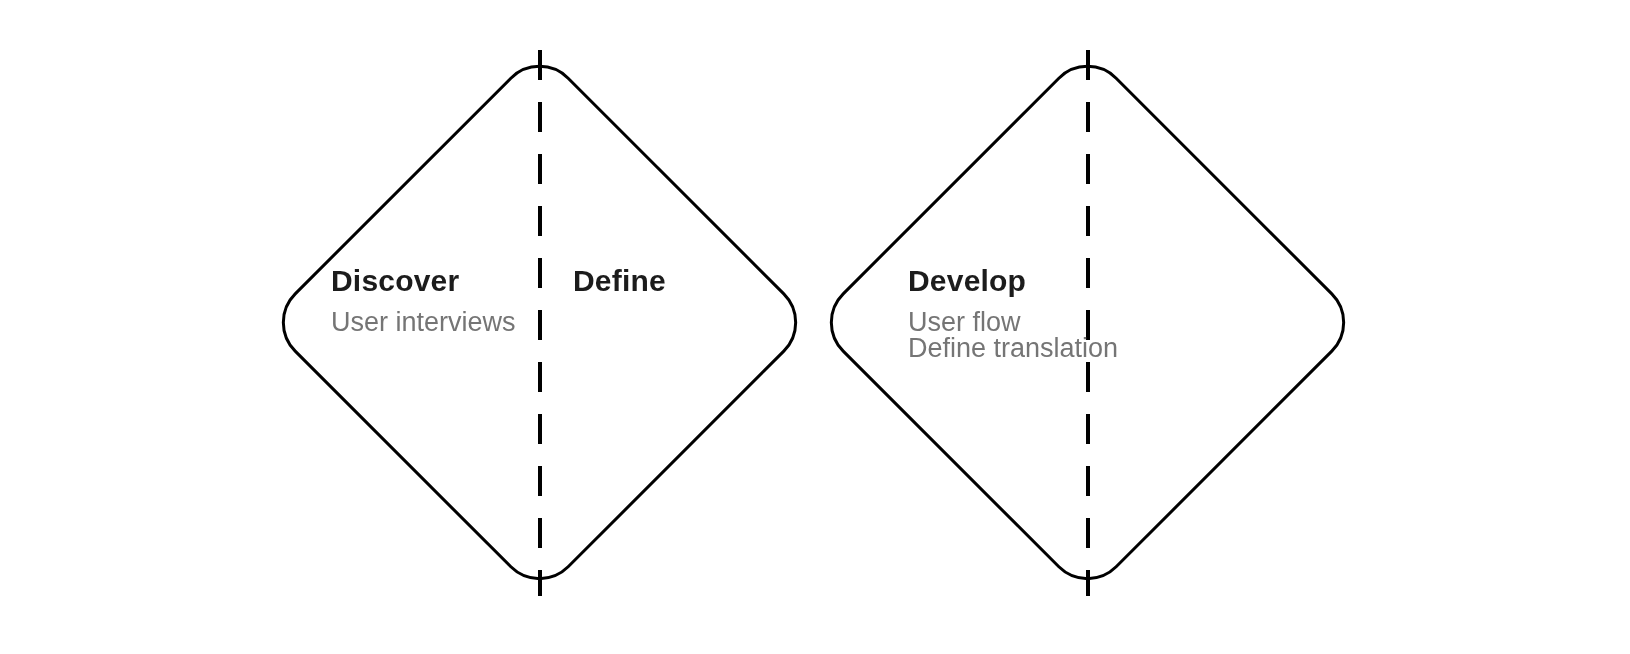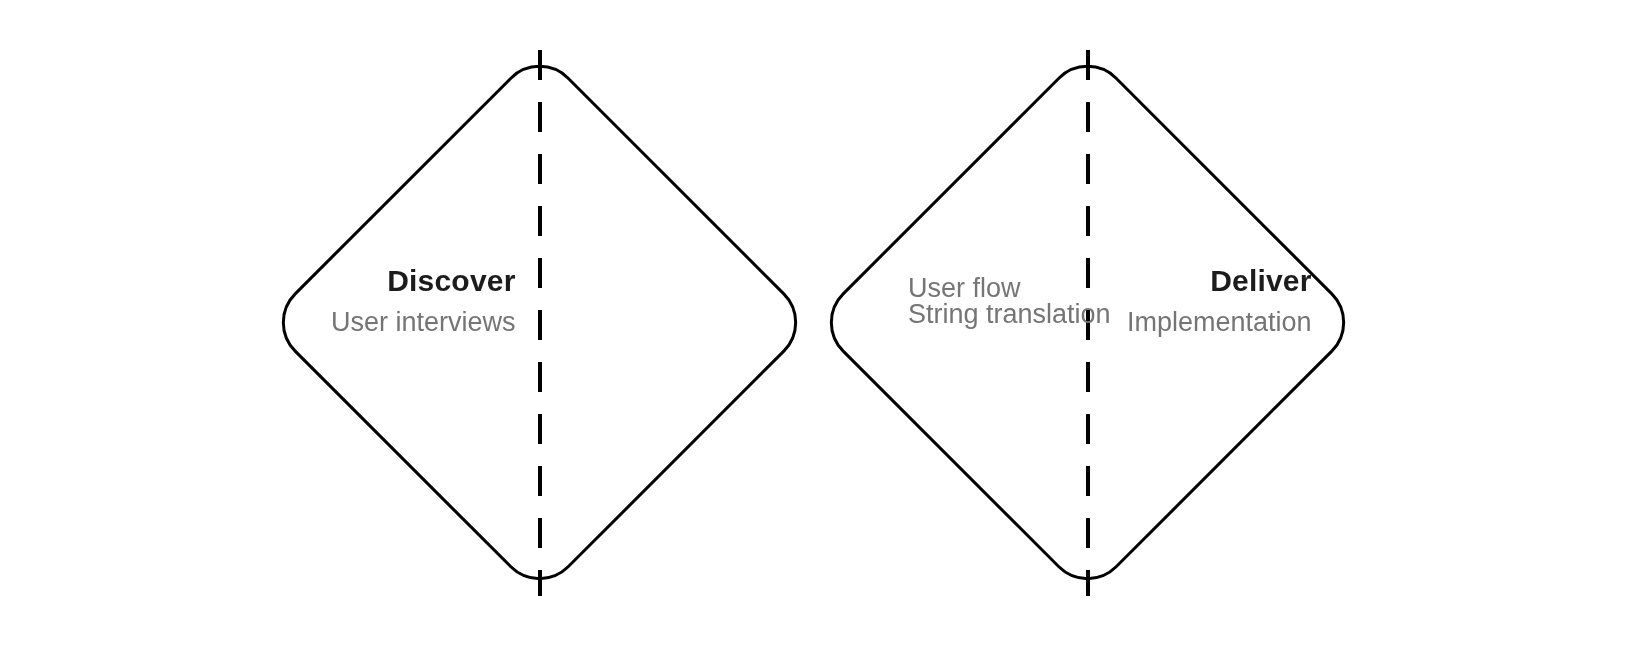--- a/index.html
+++ b/index.html
@@ -50,21 +50,20 @@
   .dash-2 { left: 1086px; }
   
   .phase { position: absolute; }
   .phase-title {
     font-size: 30px;
     font-weight: 700;
     line-height: 34px;
     letter-spacing: 0.2px;
     color: var(--heading);
     white-space: nowrap;
-    text-align: right;
   }
   .phase-items {
     margin-top: 11px;
     font-size: 27px;
     line-height: 26px;
     color: var(--subtext);
     white-space: nowrap;
   }
   .phase-discover { left: 331px;  top: 264px; }
   .phase-define   { left: 573px;  top: 264px; }
@@ -83,30 +82,25 @@
   <div class="dash-line dash-2"></div>
 
   <div class="phase phase-discover">
     <div class="phase-title">Discover</div>
     <div class="phase-items">
       <div class="phase-item">User interviews</div>
     </div>
   </div>
 
   <div class="phase phase-define">
+    <div class="phase-title">Define</div>
   </div>
 
   <div class="phase phase-develop">
+    <div class="phase-title">Develop</div>
     <div class="phase-items">
       <div class="phase-item">User flow</div>
-      <div class="phase-item">String translation</div>
+      <div class="phase-item">Define translation</div>
     </div>
   </div>
 
-  <div class="phase phase-deliver">
-    <div class="phase-title">Deliver</div>
-    <div class="phase-items">
-      <div class="phase-item">Implementation</div>
-      <div class="phase-item"></div>
-    </div>
-  </div>
 
 </div>
 
 </body></html>

